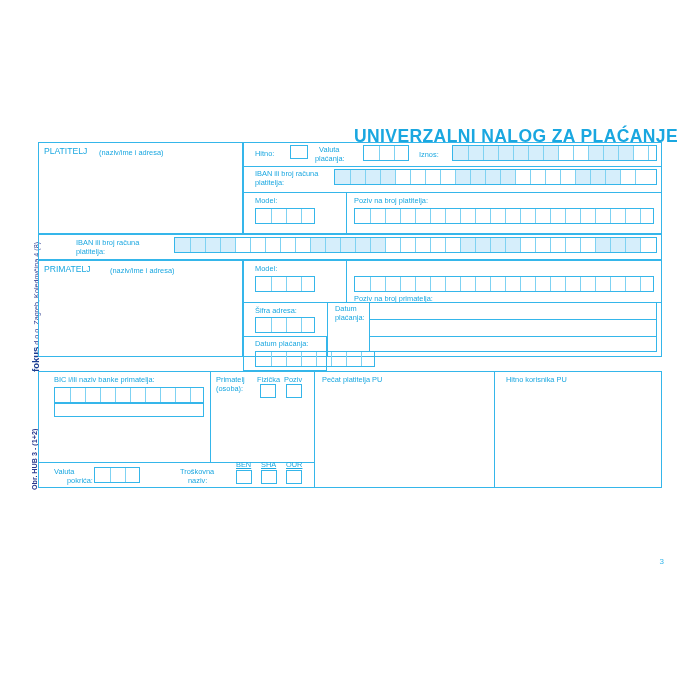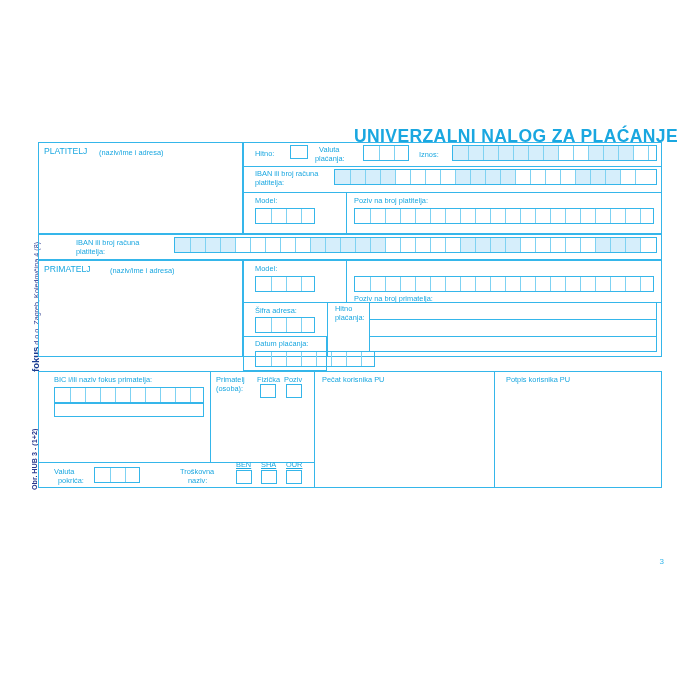--- a/index.html
+++ b/index.html
@@ -338,21 +338,21 @@
 
     <div class="lbl" style="left:241px; top:196px;">Šifra adresa:</div>
     <div class="comb" style="left:241px; top:207px; width:60px; height:16px;">
       <i style="left:15px"></i>
         <i style="left:30px"></i>
         <i style="left:45px"></i>
     </div>
 
     <div class="vline" style="left:313px; top:192px; height:55px;"></div>
 
-    <div class="lbl" style="left:321px; top:194px;">Hitno</div>
+    <div class="lbl" style="left:321px; top:194px;">Datum</div>
     <div class="lbl" style="left:321px; top:203px;">plaćanja:</div>
     <div class="bx" style="left:355px; top:192px; width:288px; height:50px; border-left:1px solid #35b6ea;"></div>
     <div class="hline" style="left:355px; top:209px; width:288px;"></div>
     <div class="hline" style="left:355px; top:226px; width:288px;"></div>
 
     <div class="hline" style="left:229px; top:226px; width:84px;"></div>
 
     <div class="lbl" style="left:241px; top:229px;">Datum plaćanja:</div>
     <div class="comb" style="left:241px; top:241px; width:120px; height:16px;">
       <i style="left:15px"></i>
@@ -360,21 +360,21 @@
         <i style="left:45px"></i>
         <i style="left:60px"></i>
       <i style="left:75px"></i>
         <i style="left:90px"></i>
         <i style="left:105px"></i>
     </div>
     <div class="bx" style="left:229px; top:226px; width:84px; height:35px;"></div>
 
     <div class="bx" style="left:24px; top:261px; width:624px; height:117px;"></div>
 
-    <div class="lbl" style="left:40px; top:265px;">BIC i/ili naziv fokus primatelja:</div>
+    <div class="lbl" style="left:40px; top:265px;">BIC i/ili naziv banke primatelja:</div>
     <div class="comb" style="left:40px; top:277px; width:150px; height:16px;">
       <i style="left:15px"></i>
         <i style="left:30px"></i>
         <i style="left:45px"></i>
         <i style="left:60px"></i>
       <i style="left:75px"></i>
         <i style="left:90px"></i>
         <i style="left:105px"></i>
         <i style="left:120px"></i>
       <i style="left:135px"></i>
@@ -387,25 +387,25 @@
 
     <div class="lbl" style="left:243px; top:265px;">Fizička</div>
     <div class="lbl" style="left:270px; top:265px;">Poziv</div>
     <div class="tiny-box" style="left:246px; top:274px; width:16px; height:14px;"></div>
     <div class="tiny-box" style="left:272px; top:274px; width:16px; height:14px;"></div>
 
     <div class="hline" style="left:24px; top:352px; width:276px;"></div>
     <div class="vline" style="left:300px; top:261px; height:117px;"></div>
     <div class="vline" style="left:480px; top:261px; height:117px;"></div>
 
-    <div class="lbl" style="left:308px; top:265px;">Pečat korisnika PU</div>
-    <div class="lbl" style="left:492px; top:265px;">Potpis korisnika PU</div>
+    <div class="lbl" style="left:308px; top:265px;">Pečat platitelja PU</div>
+    <div class="lbl" style="left:492px; top:265px;">Hitno korisnika PU</div>
 
     <div class="lbl" style="left:40px; top:357px;">Valuta</div>
-    <div class="lbl" style="left:44px; top:366px;">pokrića:</div>
+    <div class="lbl" style="left:53px; top:366px;">pokrića:</div>
     <div class="comb" style="left:80px; top:357px; width:46px; height:16px;">
       <i style="left:15px"></i>
         <i style="left:30px"></i>
     </div>
 
     <div class="lbl" style="left:166px; top:357px;">Troškovna</div>
     <div class="lbl" style="left:174px; top:366px;">naziv:</div>
 
     <div class="lbl underline-lbl" style="left:222px; top:350px;">BEN</div>
     <div class="lbl underline-lbl" style="left:247px; top:350px;">SHA</div>

